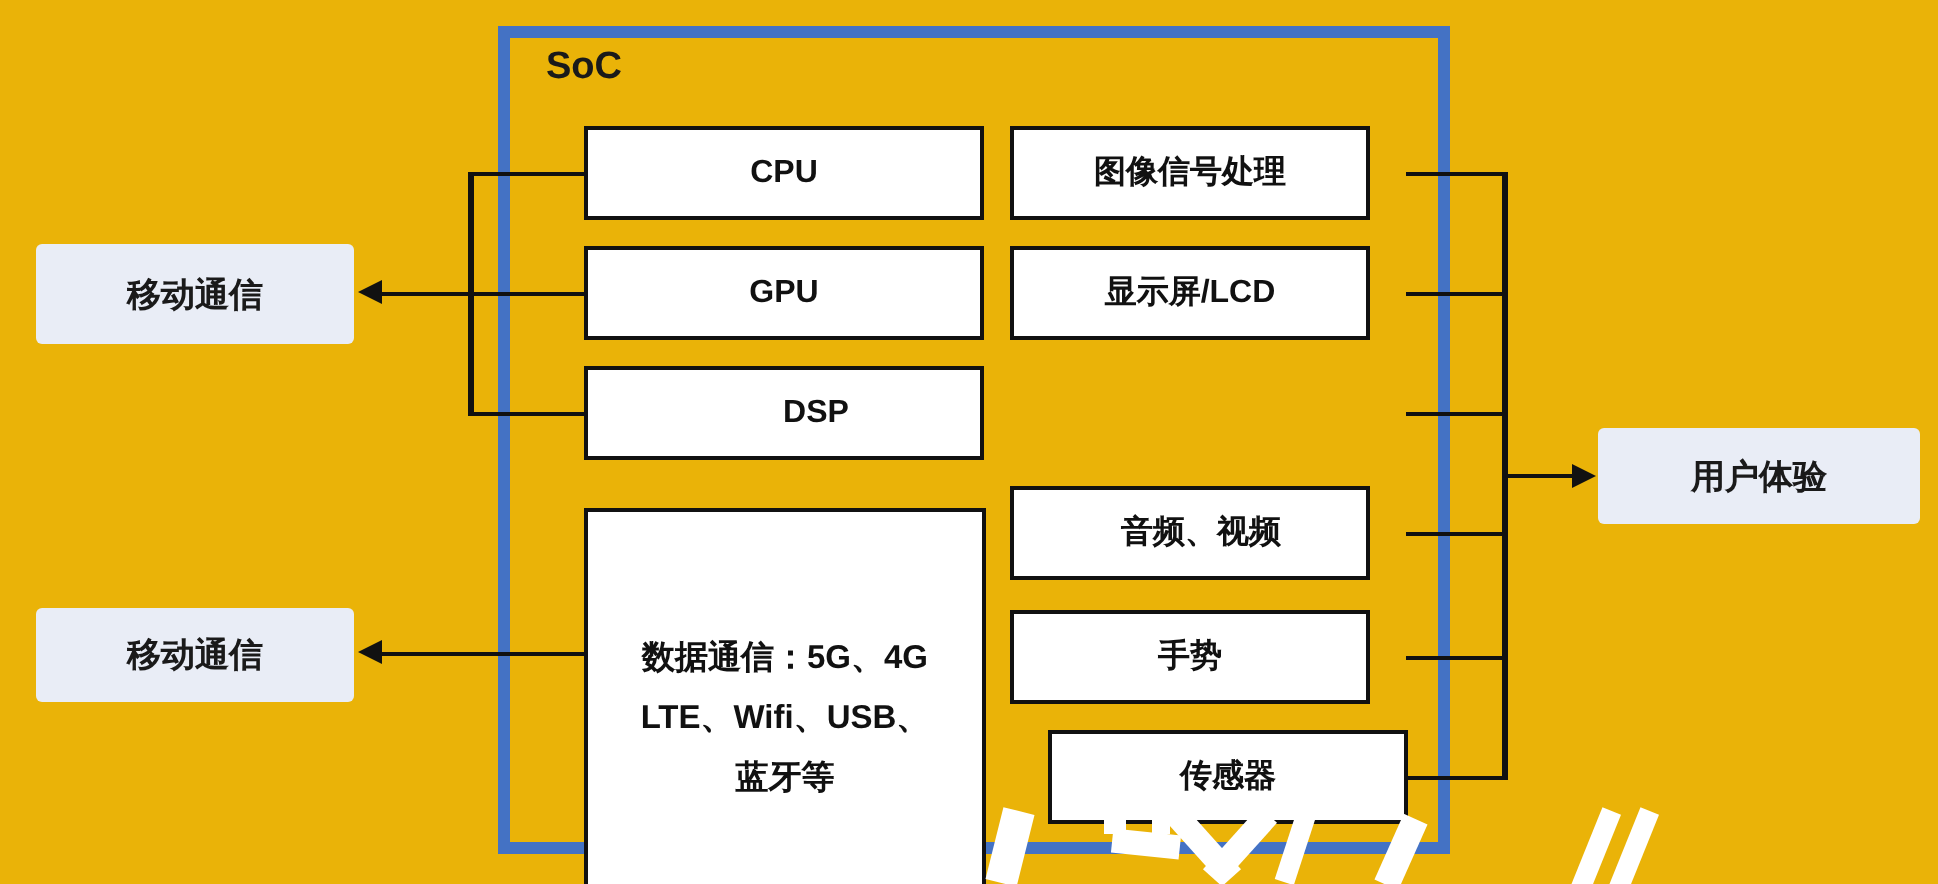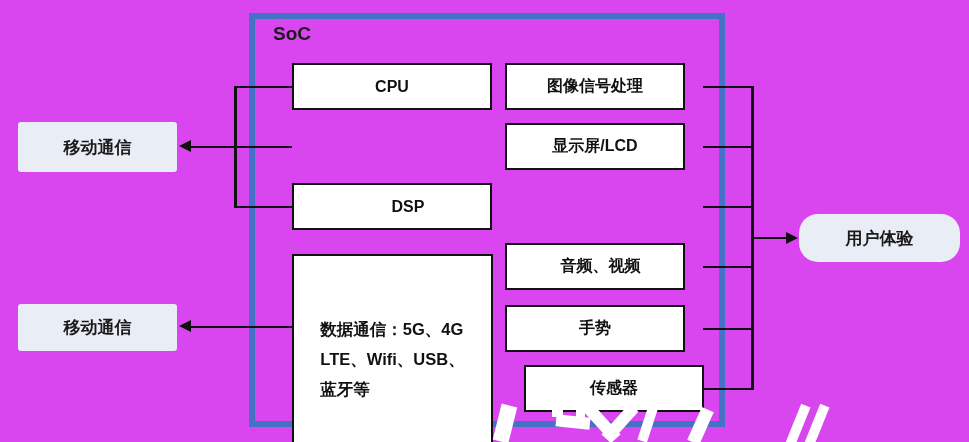--- a/index.html
+++ b/index.html
@@ -1,19 +1,19 @@
 <!DOCTYPE html>
 <html style="--soc-border: #4472C4; --label-bg: #E9EDF6;"><head>
 <meta charset="utf-8">
 <style>
   html,body{margin:0;padding:0;background:#ffffff;}
   #canvas{
     position:relative;
     width:969px;height:442px;
-    background:#d946ef;
+    background:#eab308;
     overflow:hidden;
     font-family:"Liberation Sans", sans-serif;
     color:#151515;
   }
   
   .soc-box{
     position:absolute;
     left:249px;top:13px;width:476px;height:414px;
     border:6px solid var(--soc-border,#4472C4);
     box-sizing:border-box;
@@ -26,21 +26,21 @@
     z-index:2;
   }
   
   .module{
     position:absolute;
     box-sizing:border-box;
     border:2.5px solid #111111;
     background:#ffffff;
     display:flex;align-items:center;justify-content:center;
     font-weight:700;font-size:16px;color:#111111;
-    text-align:left;
+    text-align:center;
     z-index:2;
   }
   .col-left{left:292px;width:200px;height:47px;}
   .col-right{left:505px;width:180px;height:47px;}
   .row1{top:63px;}  .row2{top:123px;} .row3{top:183px;padding-left:32px;}
   .row4{top:243px;padding-left:11px;} .row5{top:305px;} .row6{top:365px;margin-left:19px;}
   .datacomm{
     left:292px;top:254px;width:201px;height:212px;
     font-size:16.5px;line-height:1.8;white-space:pre-line;
     padding:12px 6px;
@@ -71,20 +71,21 @@
 </style>
 </head>
 <body>
 
 <div id="canvas">
 
   <div class="soc-box"></div>
   <div class="soc-title">SoC</div>
 
   <div class="module col-left row1">CPU</div>
+  <div class="module col-left row2">GPU</div>
   <div class="module col-left row3">DSP</div>
   <div class="module datacomm">数据通信：5G、4G
 LTE、Wifi、USB、
 蓝牙等</div>
 
   <div class="module col-right row1">图像信号处理</div>
   <div class="module col-right row2">显示屏/LCD</div>
   <div class="module col-right row4">音频、视频</div>
   <div class="module col-right row5">手势</div>
   <div class="module col-right row6">传感器</div>
@@ -105,21 +106,21 @@
   <div class="hline" style="left:703px;top:265.5px;width:50px;"></div>
   <div class="hline" style="left:703px;top:327.5px;width:50px;"></div>
   <div class="hline" style="left:703px;top:387.5px;width:50px;"></div>
   <div class="vline" style="left:751px;top:85.5px;height:304px;"></div>
 
   <div class="hline" style="left:752px;top:236.75px;width:35px;"></div>
   <div class="arrow-right" style="left:786px;top:231.5px;"></div>
 
   <div class="ext-label" style="left:18px;top:122px;width:159px;height:50px;">移动通信</div>
   <div class="ext-label" style="left:18px;top:304px;width:159px;height:47px;">移动通信</div>
-  <div class="ext-label" style="left:799px;top:214px;width:161px;height:48px;border-radius:19px;">用户体验</div>
+  <div class="ext-label" style="left:799px;top:214px;width:161px;height:48px;">用户体验</div>
 
   <div class="wm" style="left:497px;top:405px;width:16px;height:37px;transform:rotate(14deg);"></div>
   <div class="wm" style="left:552px;top:407px;width:11px;height:10px;"></div>
   <div class="wm" style="left:576px;top:407px;width:9px;height:10px;"></div>
   <div class="wm" style="left:556px;top:416px;width:34px;height:12px;transform:rotate(6deg);"></div>
   <div class="wm" style="left:596px;top:402px;width:12px;height:42px;transform:rotate(-42deg);"></div>
   <div class="wm" style="left:614px;top:402px;width:12px;height:42px;transform:rotate(42deg);"></div>
   <div class="wm" style="left:643px;top:404px;width:10px;height:38px;transform:rotate(18deg);"></div>
   <div class="wm" style="left:694px;top:408px;width:13px;height:36px;transform:rotate(24deg);"></div>
   <div class="wm" style="left:793px;top:404px;width:10px;height:42px;transform:rotate(22deg);"></div>

